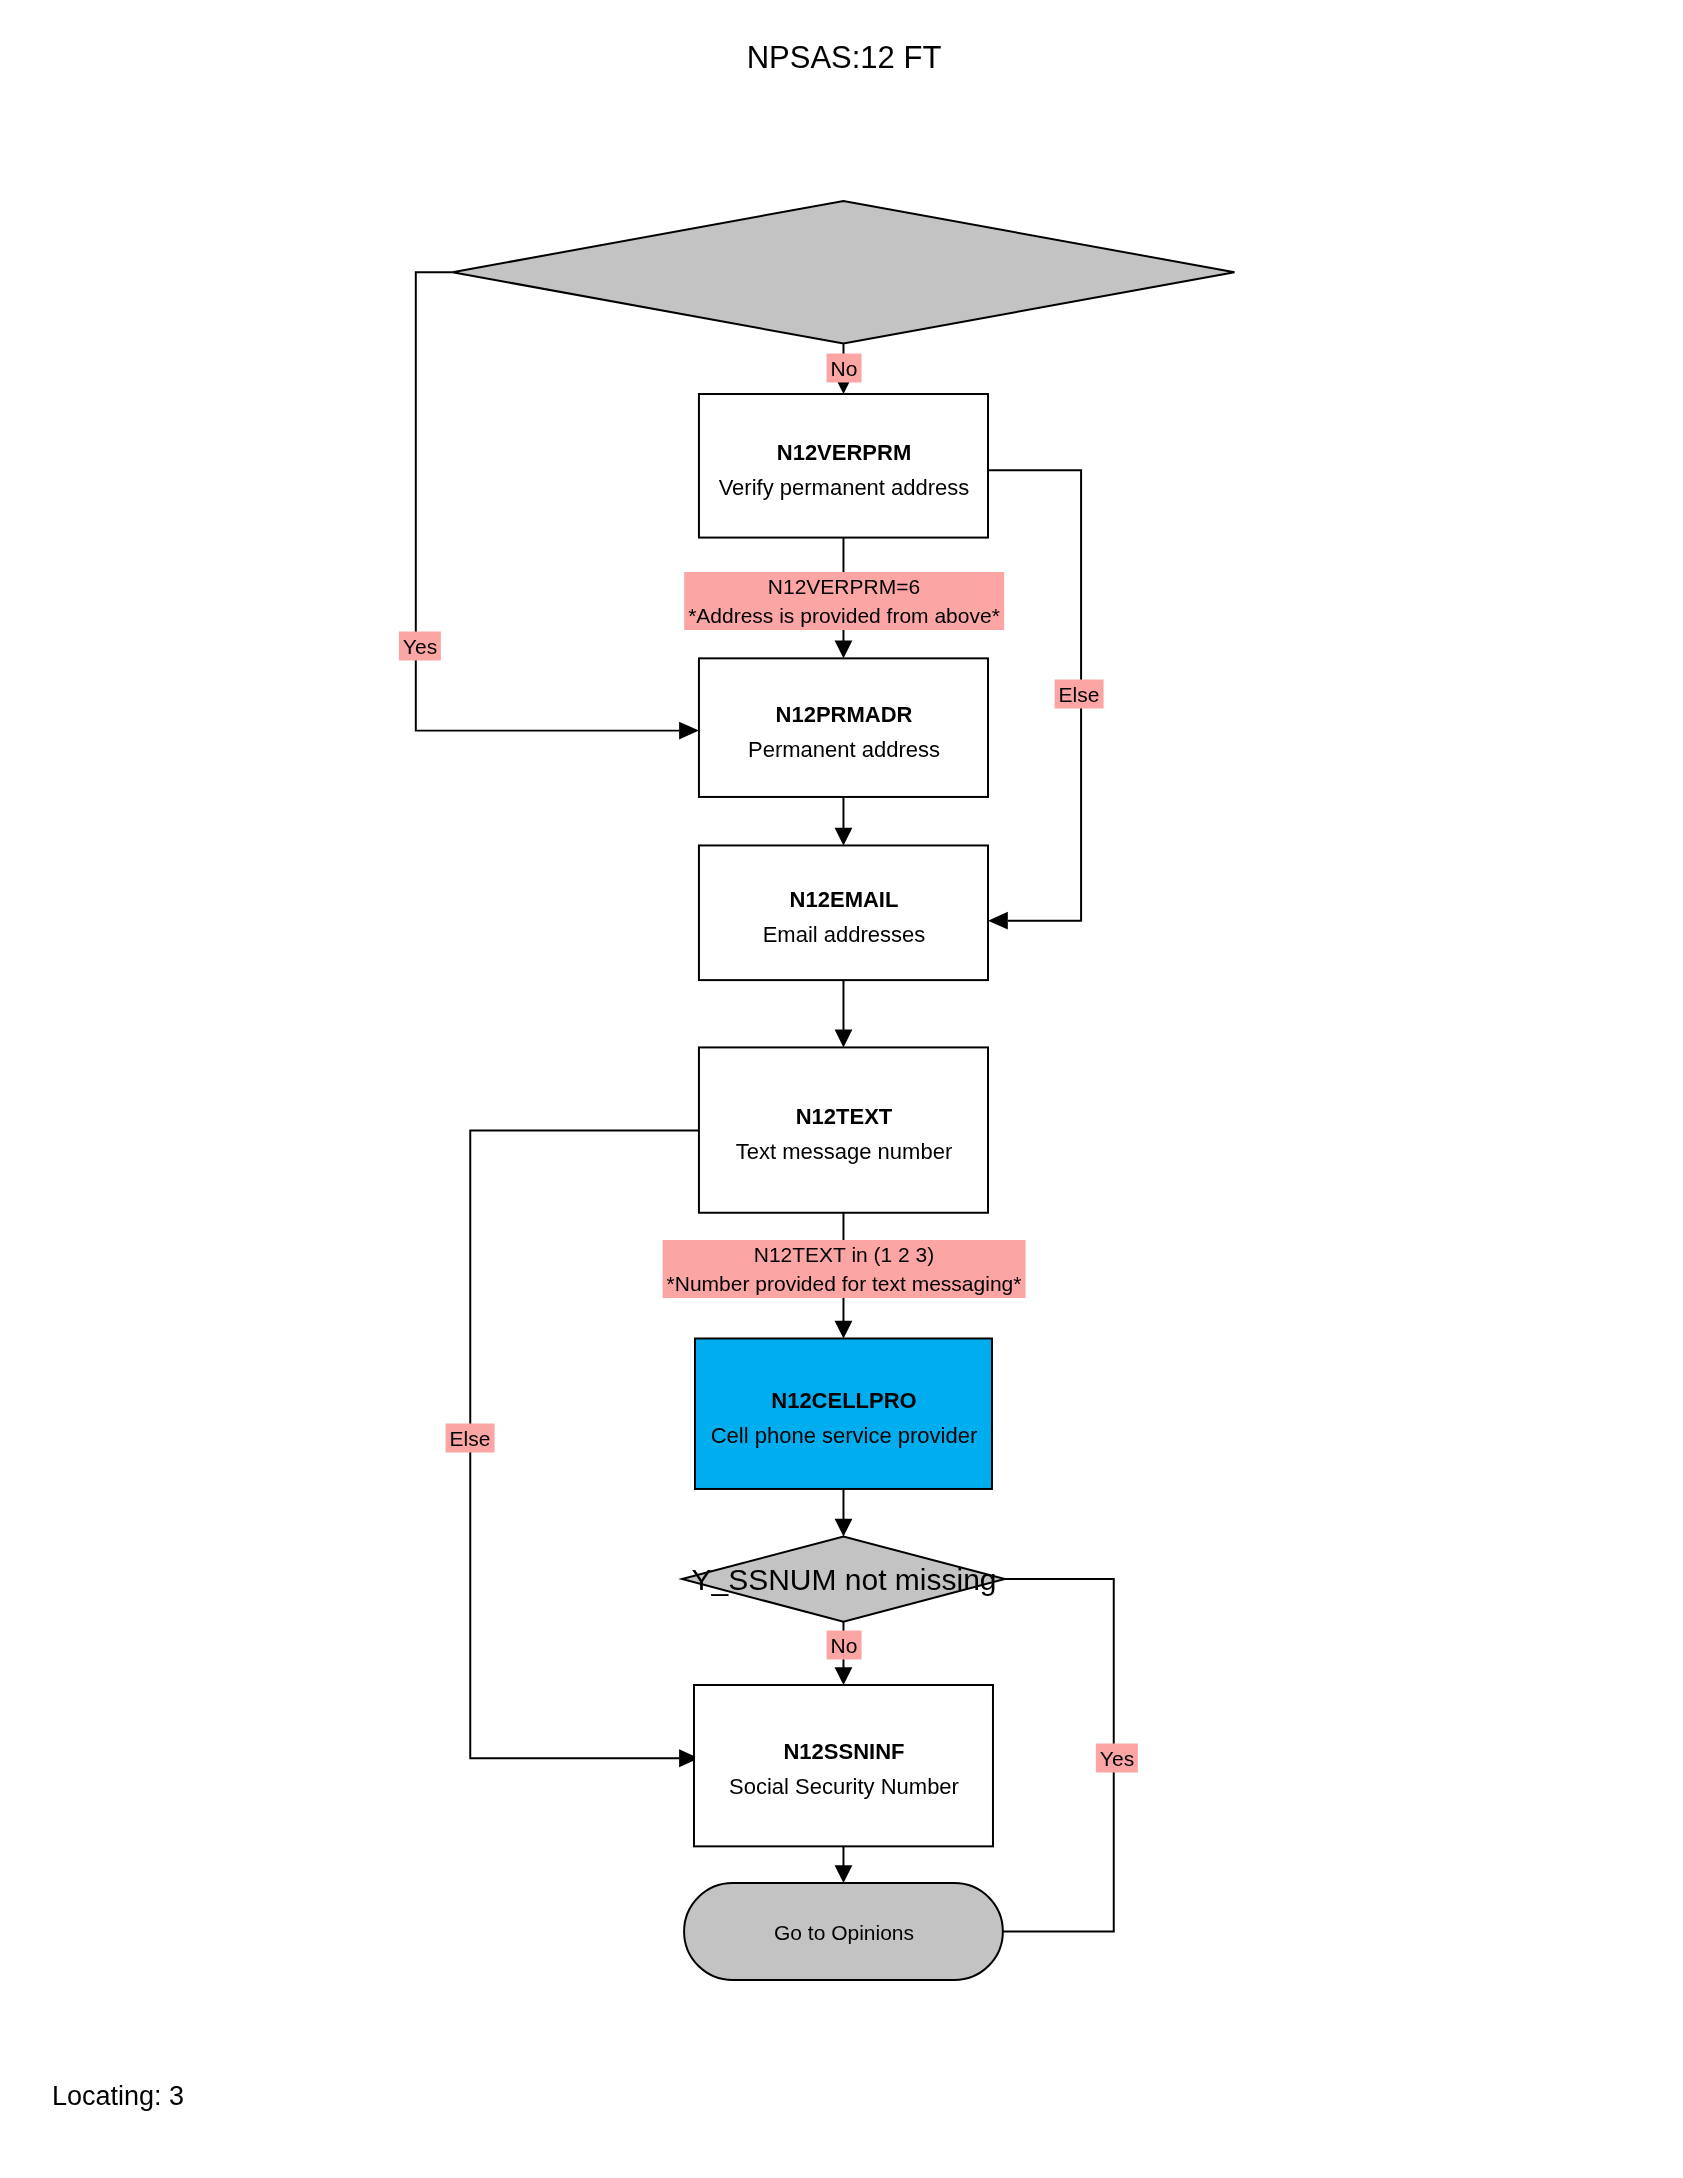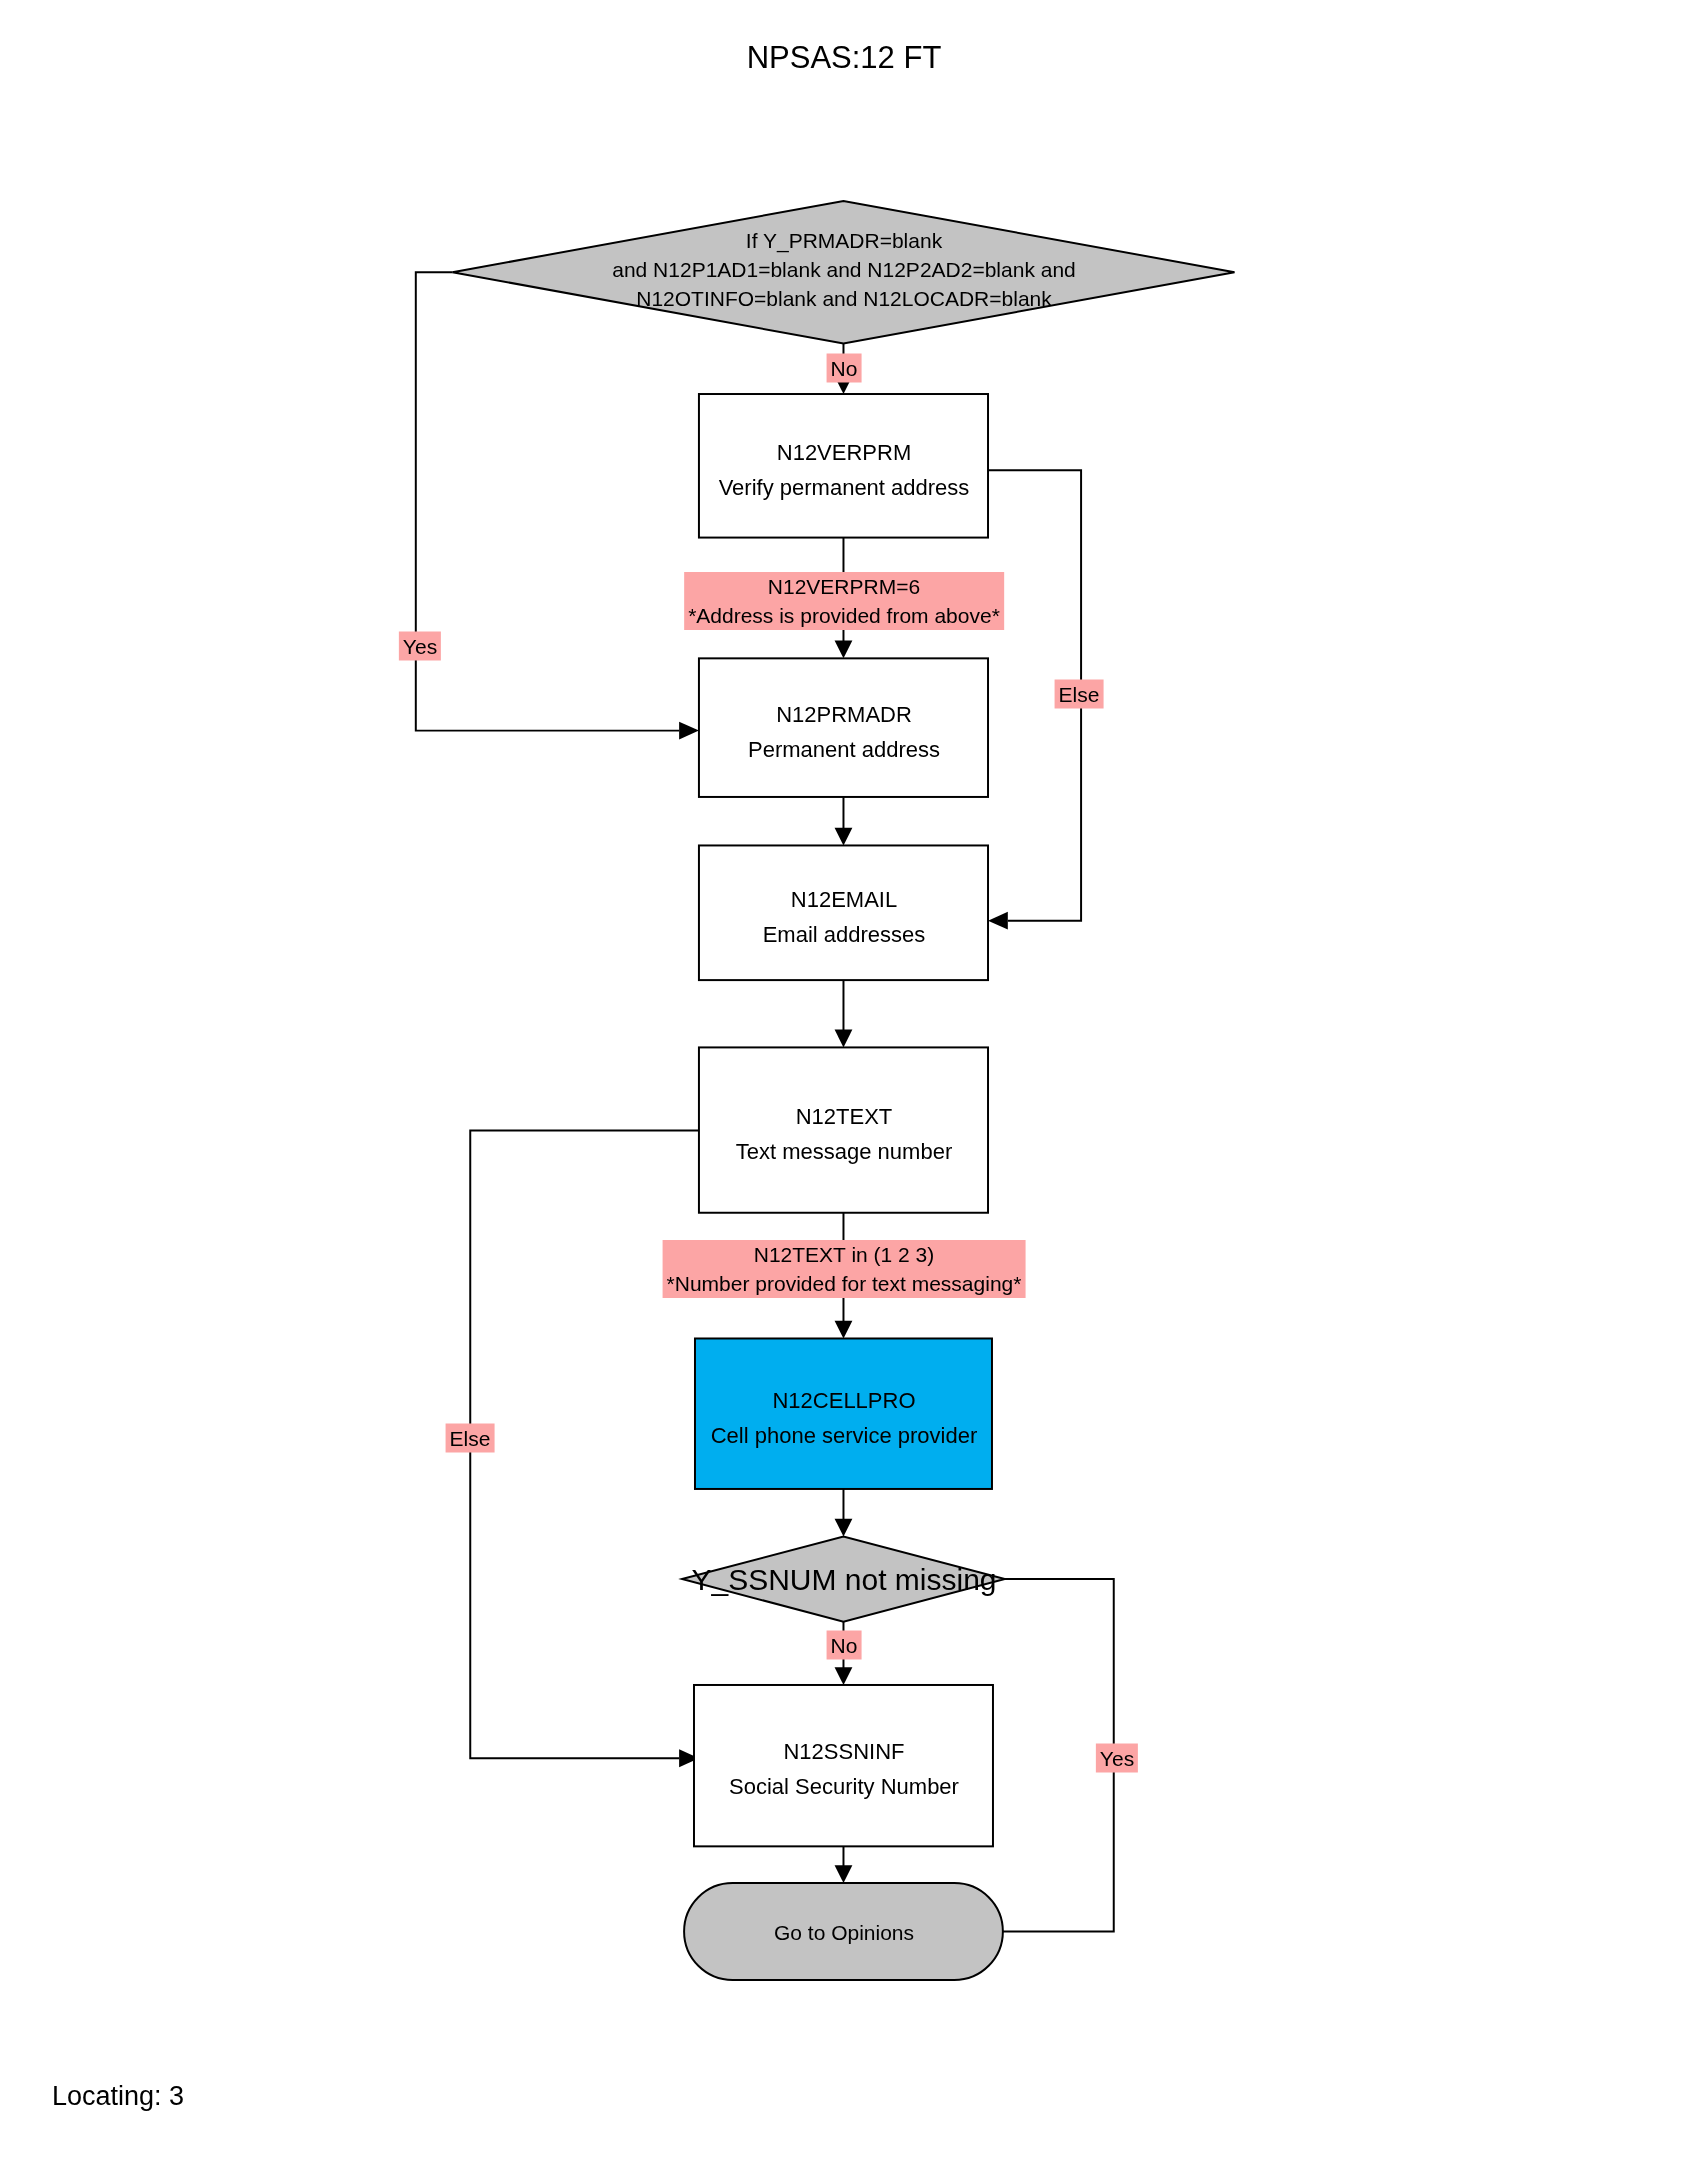--- a/index.html
+++ b/index.html
@@ -16,21 +16,21 @@
   .shape-node{stroke:#000;stroke-width:2;}
   .arrow{fill:#000;stroke:none;}
   .txt{
     position:absolute;z-index:2;
     transform:translate(-50%,-50%);
     text-align:center;white-space:nowrap;
     line-height:29px;font-size:21px;
   }
   .page-title{font-size:31px;}
   .node-text{line-height:35px;font-size:22px;}
-  .node-text .nm{font-weight:normal;margin-top:8px;}
+  .node-text .nm{font-weight:bold;margin-top:8px;}
   .edge-label{background:#fca5a5;padding:0 4px;font-size:21px;}
   .footer-text{
     position:absolute;z-index:2;font-size:27px;white-space:nowrap;
   }
 </style>
 </head>
 <body>
 
 <div class="page">
 
@@ -85,25 +85,20 @@
 
     <polygon class="shape-node" points="689,1595 852,1552 1015,1595 852,1638" fill="#c3c3c3"></polygon>
 
     <rect class="shape-node" x="701" y="1702" width="302" height="163" fill="#ffffff"></rect>
 
     <rect class="shape-node" x="691" y="1902" width="322" height="98" rx="49" ry="49" fill="#c3c3c3"></rect>
   </svg>
 
   <div class="txt page-title" style="left:844px;top:57px;">NPSAS:12 FT</div>
 
-  <div class="txt" style="left:844px;top:269px;">
-    <div>If Y_PRMADR=blank</div>
-    <div>and N12P1AD1=blank and N12P2AD2=blank and</div>
-    <div>N12OTINFO=blank and N12LOCADR=blank</div>
-  </div>
 
   <div class="txt edge-label" style="left:844px;top:368px;">No</div>
 
   <div class="txt node-text" style="left:844px;top:466px;">
     <div class="nm">N12VERPRM</div>
     <div>Verify permanent address</div>
   </div>
 
   <div class="txt edge-label" style="left:844px;top:601px;">
     <div>N12VERPRM=6</div>

